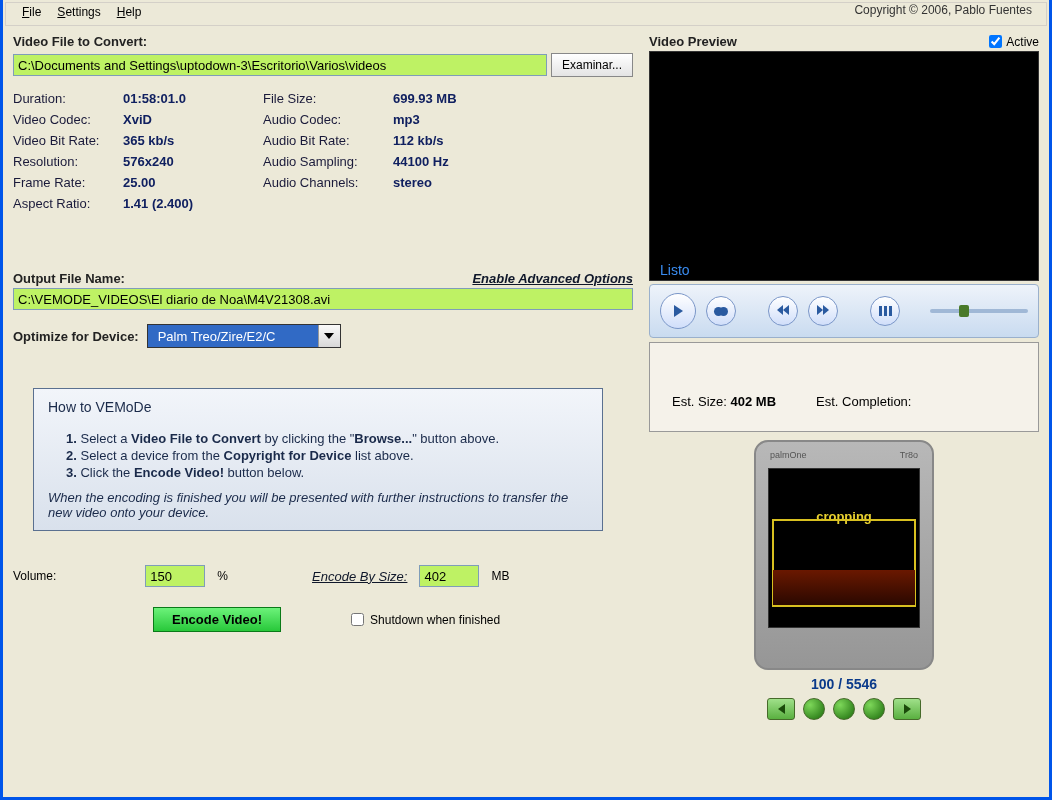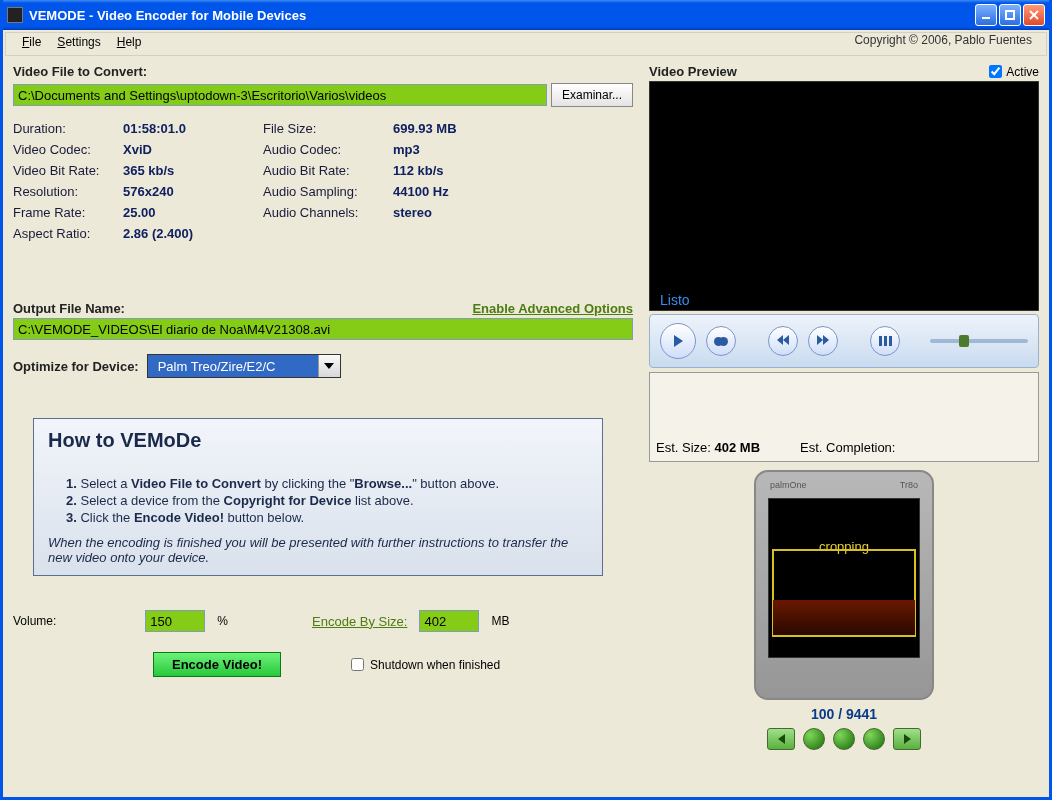--- a/index.html
+++ b/index.html
@@ -77,21 +77,21 @@
 
 .section-label {
   font-weight: bold;
   color: #222;
   font-size: 13px;
   margin-bottom: 4px;
 }
 .row { display: flex; align-items: center; gap: 4px; }
 input[type=text].field {
   border: 1px solid #7f9db9;
-  background: #84cc16;
+  background: #bef264;
   padding: 2px 4px;
   font-family: inherit;
   font-size: 13px;
   height: 22px;
 }
 .btn {
   background: linear-gradient(to bottom, #fff, #e4e4e4);
   border: 1px solid #888;
   padding: 2px 10px;
   height: 24px;
@@ -109,25 +109,26 @@
 .info-label { color: #1a1a3a; }
 .info-val { color: #102060; font-weight: bold; }
 
 .output-header {
   display: flex;
   justify-content: space-between;
   align-items: center;
   margin-top: 60px;
 }
 .link {
-  color: #4d7c0f;
+  color: #0f172a;
   font-weight: bold;
   text-decoration: underline;
   cursor: pointer;
   font-size: 13px;
+  font-style: italic;
 }
 
 .optimize-row {
   display: flex;
   align-items: center;
   gap: 8px;
   margin-top: 14px;
 }
 .select-wrap {
   display: flex;
@@ -160,21 +161,21 @@
 .howto {
   margin-top: 40px;
   margin-left: 20px;
   margin-right: 30px;
   border: 1px solid #5a7090;
   background: linear-gradient(to bottom, #f2f5fa, #d9e1ec);
   padding: 10px 14px;
   color: #1a2a4a;
   font-size: 13px;
 }
-.howto-title { font-weight: bold; margin-bottom: 24px; font-size: 20px; }
+.howto-title { font-weight: normal; margin-bottom: 16px; font-size: 14px; }
 .howto ol { margin-left: 18px; margin-bottom: 10px; list-style: none; padding: 0; }
 .howto ol li { margin-bottom: 2px; }
 .howto-note { font-style: italic; }
 
 .bottom-row {
   display: flex;
   align-items: center;
   gap: 12px;
   margin-top: 34px;
 }
@@ -254,21 +255,21 @@
   width: 10px; height: 12px;
   background: #4a7a2a;
   border-radius: 2px;
 }
 
 .est-box {
   border: 1px solid #999;
   background: #f5f2ea;
   margin-top: 4px;
   height: 90px;
-  padding: 6px;
+  padding: 22px;
   display: flex;
   flex-direction: column;
   justify-content: flex-end;
   font-size: 13px;
 }
 .est-row { display: flex; gap: 40px; }
 
 .device-area {
   display: flex;
   flex-direction: column;
@@ -306,21 +307,21 @@
   position: absolute;
   left: 3px; right: 3px; top: 50px; bottom: 20px;
   border: 2px solid #d8c020;
 }
 .crop-text {
   position: absolute;
   top: 40px;
   width: 100%;
   text-align: center;
   color: #e8d030;
-  font-weight: normal;
+  font-weight: bold;
   font-size: 13px;
 }
 .crop-bot {
   position: absolute;
   left: 4px; right: 4px; bottom: 22px; height: 35px;
   background: linear-gradient(to bottom, #6a1800, #2a0800);
 }
 .progress-text {
   color: #0a3a8a;
   font-weight: bold;
@@ -341,42 +342,20 @@
   border-radius: 50%;
   background: radial-gradient(circle at 30% 30%, #7ed85a, #1a6a0a);
 }
 .navbtn .tri-l { width: 0; height: 0; border-top: 5px solid transparent; border-bottom: 5px solid transparent; border-right: 7px solid #1a4a0a; }
 .navbtn .tri-r2 { width: 0; height: 0; border-top: 5px solid transparent; border-bottom: 5px solid transparent; border-left: 7px solid #1a4a0a; }
 </style>
 </head>
 <body>
 
 <div class="window">
-  <div class="titlebar">
-    <div class="titlebar-icon"></div>
-    <div class="titlebar-text">VEMODE - Video Encoder for Mobile Devices</div>
-    <div class="window-buttons">
-      <div class="wbtn min">
-          <svg viewBox="0 0 12 12">
-            <line x1="2" y1="9" x2="10" y2="9"></line>
-          </svg>
-        </div>
-      <div class="wbtn max">
-          <svg viewBox="0 0 12 12">
-            <rect x="2" y="2" width="8" height="8"></rect>
-          </svg>
-        </div>
-      <div class="wbtn close">
-          <svg viewBox="0 0 12 12">
-            <line x1="2" y1="2" x2="10" y2="10"></line>
-            <line x1="10" y1="2" x2="2" y2="10"></line>
-          </svg>
-        </div>
-    </div>
-  </div>
 
   <div class="menubar">
     <div class="menuitem"><u>F</u>ile</div>
     <div class="menuitem"><u>S</u>ettings</div>
     <div class="menuitem"><u>H</u>elp</div>
     <div class="spacer"></div>
     <div class="copyright">Copyright © 2006, Pablo Fuentes</div>
   </div>
 
   <div class="content">
@@ -408,21 +387,21 @@
         <div class="info-val">576x240</div>
         <div class="info-label">Audio Sampling:</div>
         <div class="info-val">44100 Hz</div>
 
         <div class="info-label">Frame Rate:</div>
         <div class="info-val">25.00</div>
         <div class="info-label">Audio Channels:</div>
         <div class="info-val">stereo</div>
 
         <div class="info-label">Aspect Ratio:</div>
-        <div class="info-val">2.86 (2.400)</div>
+        <div class="info-val">1.41 (2.400)</div>
         <div></div>
           <div></div>
       </div>
 
       <div class="output-header">
         <div class="section-label" style="margin:0">Output File Name:</div>
         <div class="link">Enable Advanced Options</div>
       </div>
       <input type="text" class="field" style="width: 100%; margin-top: 2px;" value="C:\VEMODE_VIDEOS\El diario de Noa\M4V21308.avi">
 
@@ -515,21 +494,21 @@
       <div class="device-area">
         <div class="device">
           <div class="device-brand">palmOne</div>
           <div class="device-model">Tr8o</div>
           <div class="device-screen">
             <div class="crop-text">cropping</div>
             <div class="crop-frame"></div>
             <div class="crop-bot"></div>
           </div>
         </div>
-        <div class="progress-text">100 / 9441</div>
+        <div class="progress-text">100 / 5546</div>
         <div class="nav-buttons">
           <div class="navbtn arrow">
               <div class="tri-l"></div>
             </div>
           <div class="navbtn orb"></div>
           <div class="navbtn orb"></div>
           <div class="navbtn orb"></div>
           <div class="navbtn arrow">
               <div class="tri-r2"></div>
             </div>

